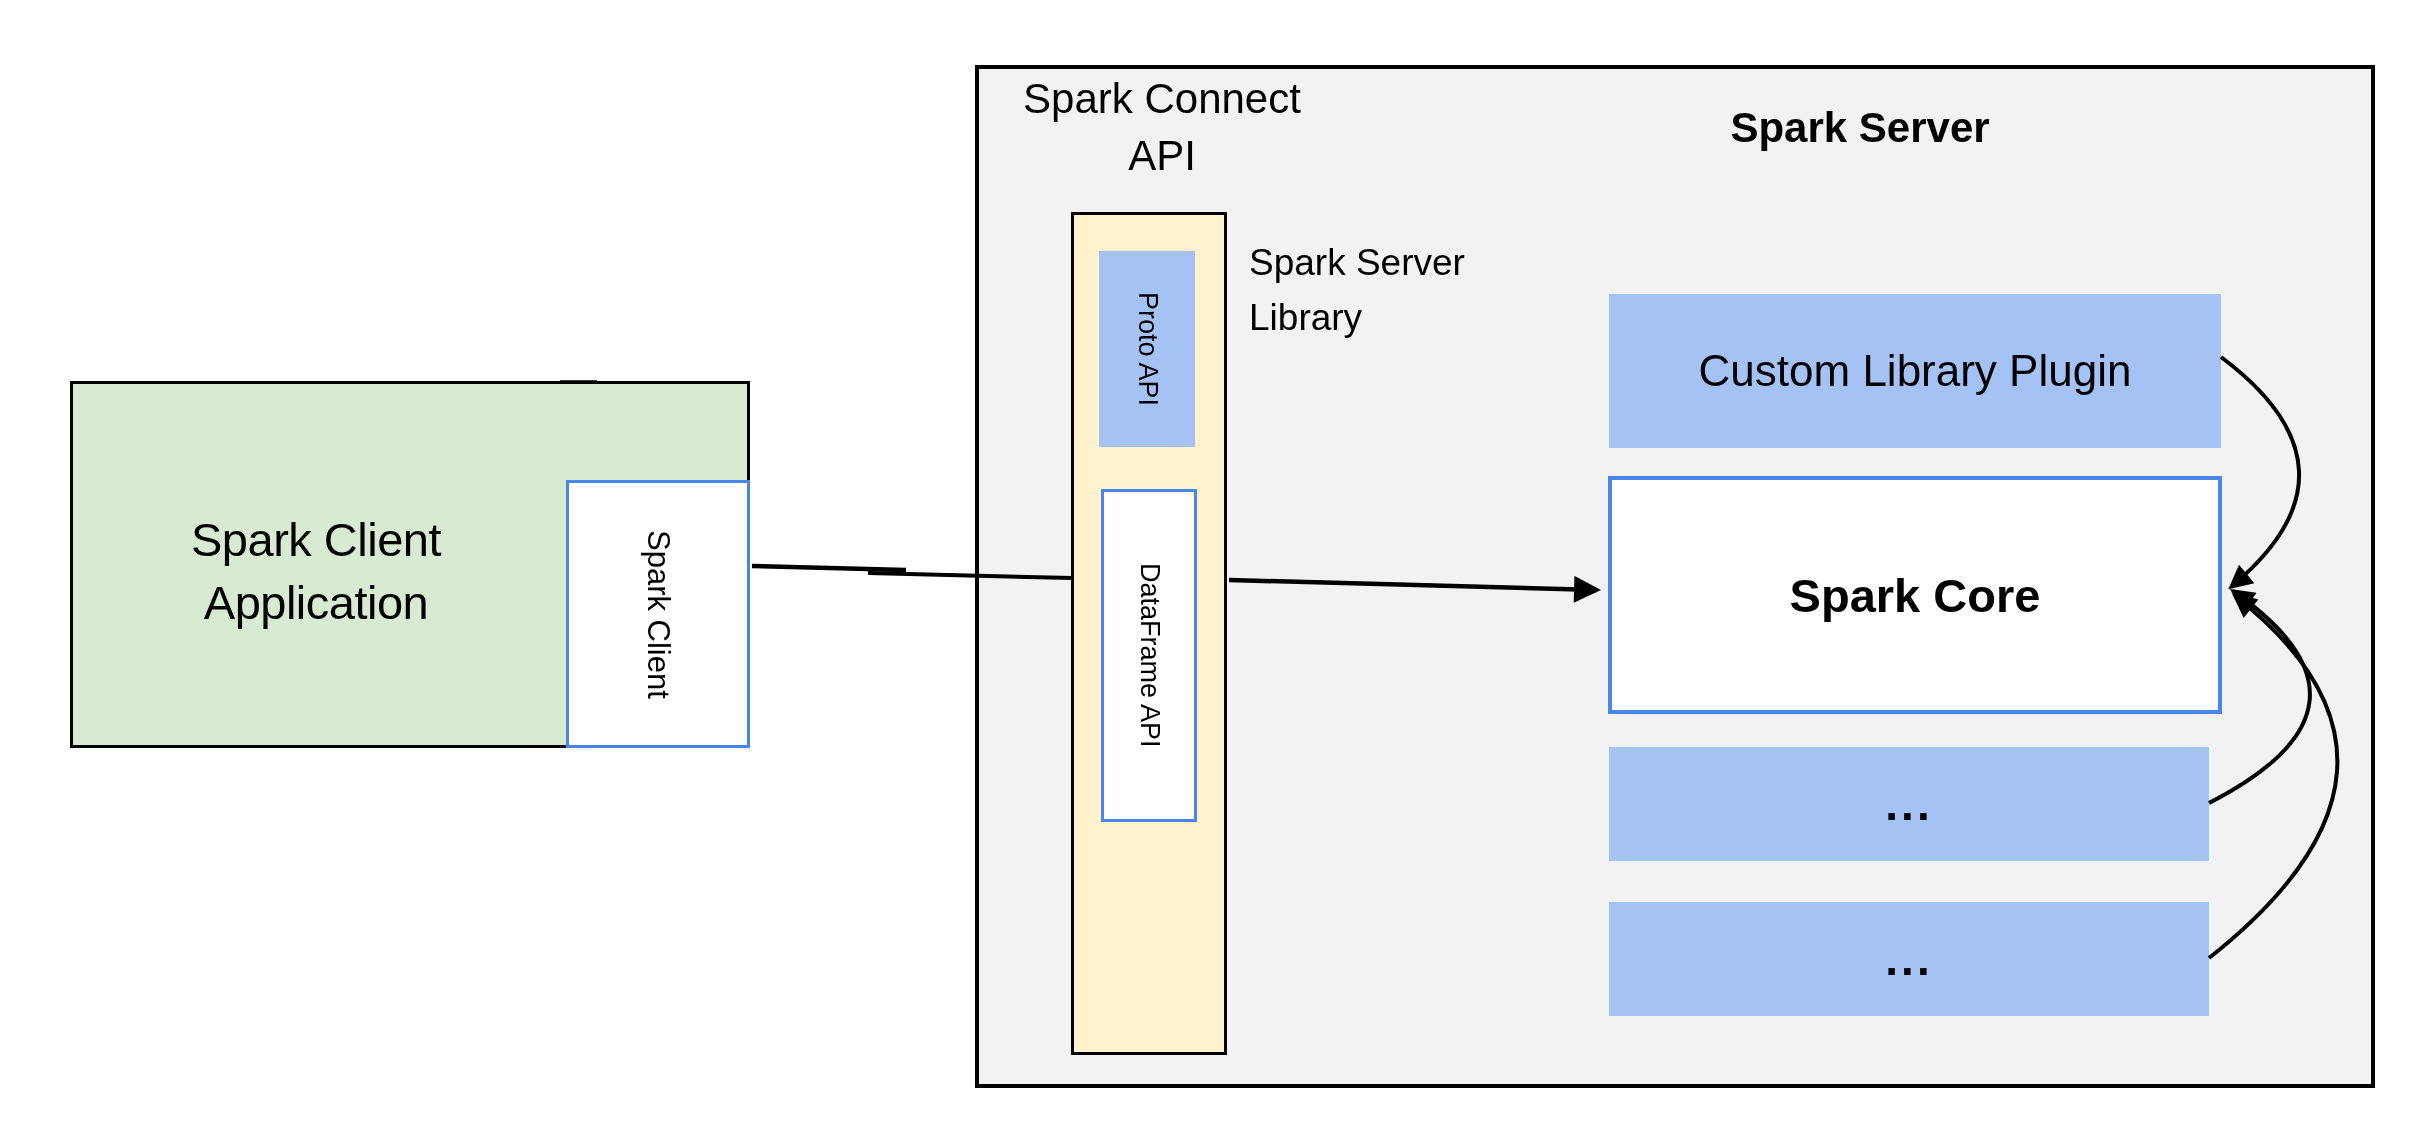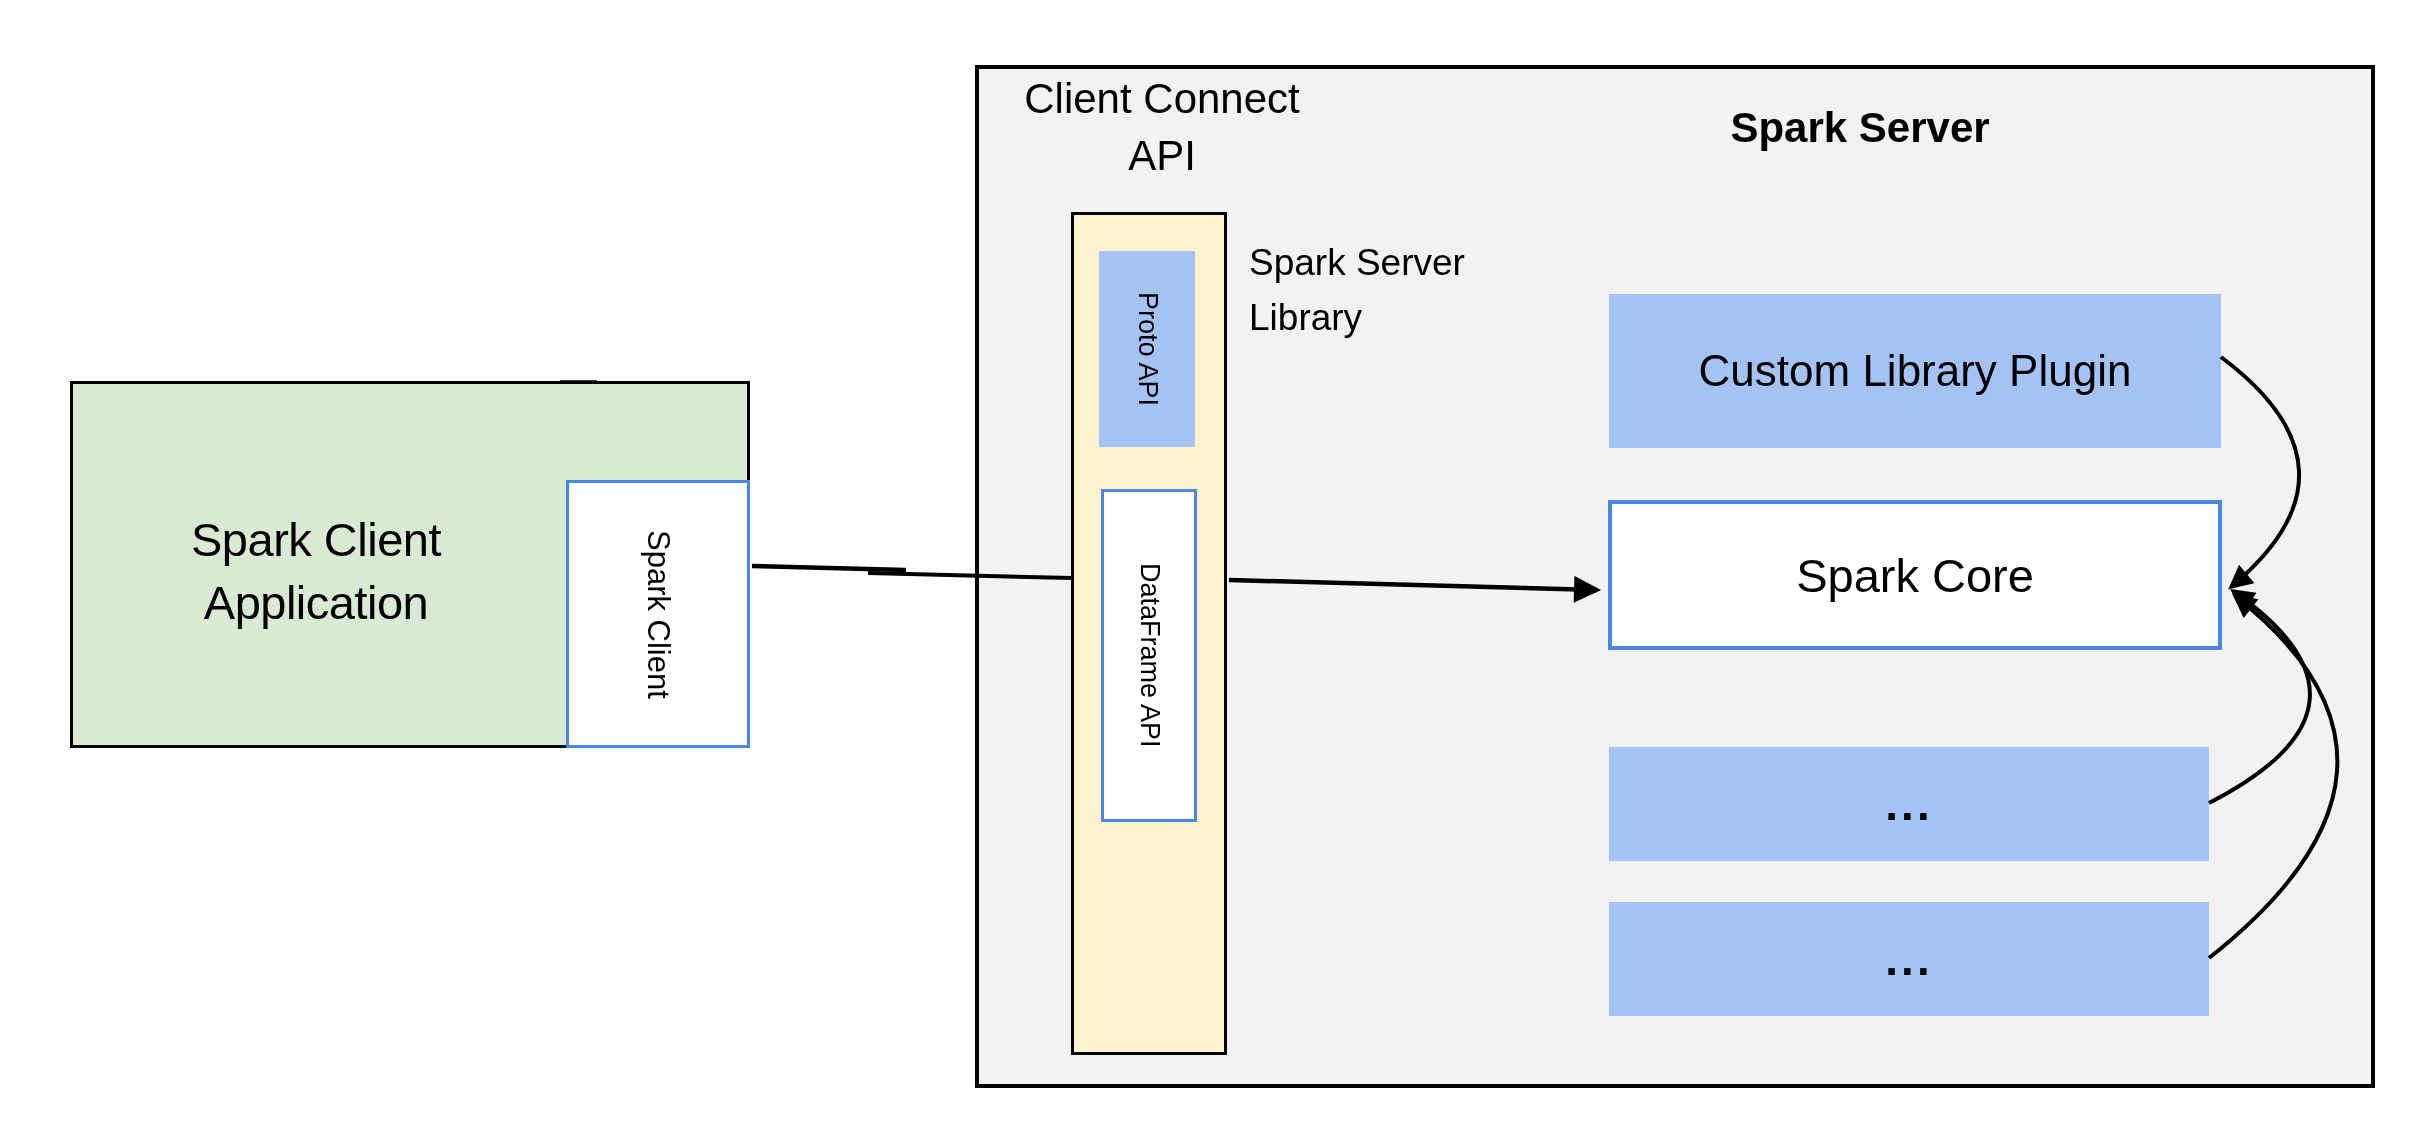--- a/index.html
+++ b/index.html
@@ -88,21 +88,21 @@
   <div class="label app-title" style="left:70px; top:508px; width:492px;">Spark Client
 Application</div>
 
 
   <div class="box white-blue-box center-flex" style="left:566px; top:480px; width:184px; height:268px;">
     <span class="vtext sc-vlabel">Spark Client</span>
   </div>
 
   <div class="box gray-box" style="left:975px; top:65px; width:1400px; height:1023px;"></div>
 
-  <div class="label connect-title" style="left:987px; top:70px; width:350px;">Client Connect
+  <div class="label connect-title" style="left:987px; top:70px; width:350px;">Spark Connect
 API</div>
 
   <div class="label server-title" style="left:1660px; top:103px; width:400px;">Spark Server</div>
 
   <div class="box yellow-box" style="left:1071px; top:212px; width:156px; height:843px;"></div>
 
   <div class="box blue-fill-box center-flex" style="left:1099px; top:251px; width:96px; height:196px;">
     <span class="vtext api-vlabel">Proto  API</span>
   </div>
 
@@ -110,21 +110,21 @@
     <span class="vtext api-vlabel">DataFrame API</span>
   </div>
 
   <div class="label library-label" style="left:1249px; top:235px; width:320px;">Spark Server
 Library</div>
 
   <div class="box blue-fill-box center-flex" style="left:1609px; top:294px; width:612px; height:154px;">
     <span class="plugin-label">Custom Library Plugin</span>
   </div>
 
-  <div class="box white-blue-box center-flex" style="left:1608px; top:500px; width:614px; height:150px; border-width:4px;">
+  <div class="box white-blue-box center-flex" style="left:1608px; top:476px; width:614px; height:238px; border-width:4px;font-weight:bold;">
     <span class="core-label">Spark Core</span>
   </div>
 
   <div class="box blue-fill-box center-flex" style="left:1609px; top:747px; width:600px; height:114px;">
     <span class="dots-label">...</span>
   </div>
 
   <div class="box blue-fill-box center-flex" style="left:1609px; top:902px; width:600px; height:114px;">
     <span class="dots-label">...</span>
   </div>

